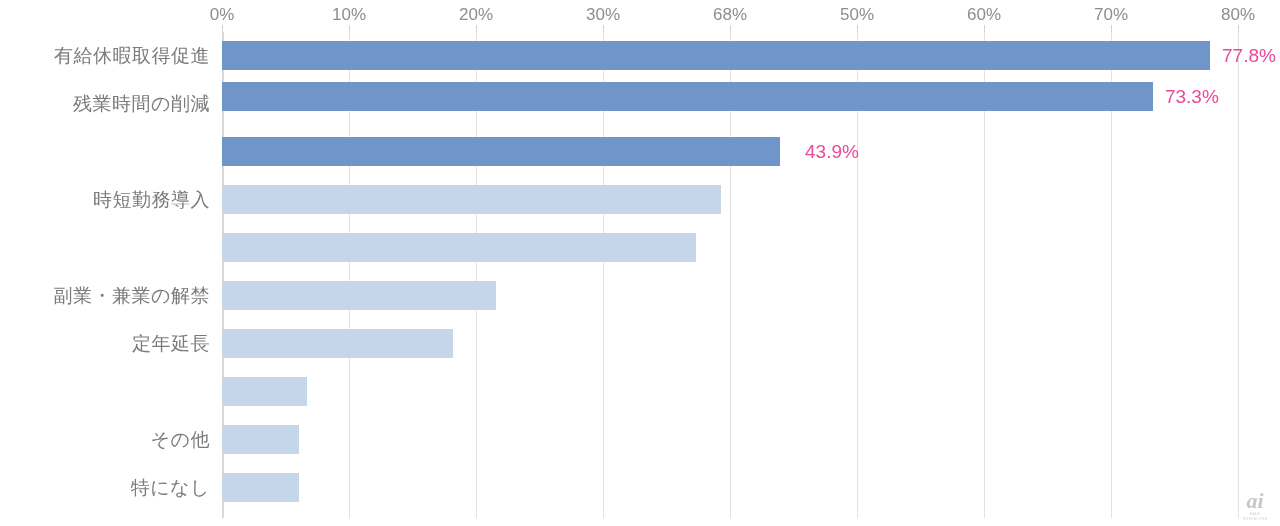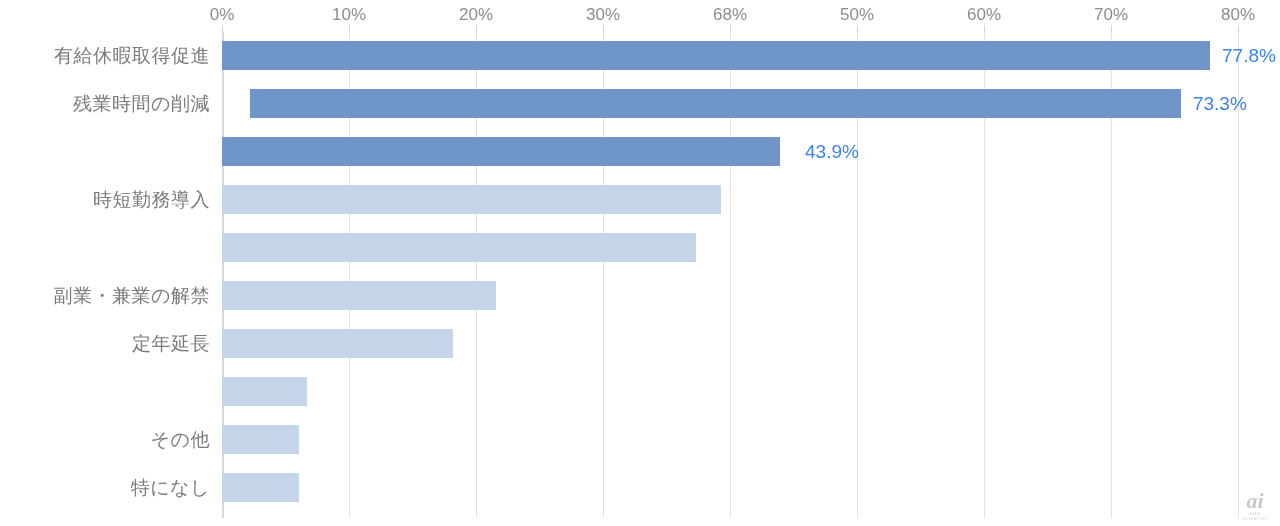--- a/index.html
+++ b/index.html
@@ -88,21 +88,21 @@
   }
   .bar.dark  { background: #6f95c9; }
   .bar.light { background: #c6d6ea; }
 
   .bar-value {
     position: absolute;
     top: 9px;
     height: 29px;
     line-height: 29px;
     font-size: 19px;
-    color: #3b82f6;
+    color: #ec4899;
     white-space: nowrap;
     padding-left: 12px;
   }
 
   
   .cat-labels {
     position: absolute;
     left: 0;
     top: 32px;
     width: 210px;
@@ -192,21 +192,21 @@
       <div class="gridline" style="left: 381px;"></div>
       <div class="gridline" style="left: 508px;"></div>
       <div class="gridline" style="left: 635px;"></div>
       <div class="gridline" style="left: 762px;"></div>
       <div class="gridline" style="left: 889px;"></div>
       <div class="gridline" style="left: 1016px;"></div>
       <div class="bar-row" style="top: 0px;">
         <div class="bar dark" style="width: 988.06px;"></div>
         <div class="bar-value" style="left: 988.06px;">77.8%</div>
       </div>
-      <div class="bar-row" style="top: 48px; margin-left: 28px;">
+      <div class="bar-row" style="top: 41px;">
         <div class="bar dark" style="width: 930.91px;"></div>
         <div class="bar-value" style="left: 930.91px;">73.3%</div>
       </div>
       <div class="bar-row" style="top: 96px;">
         <div class="bar dark" style="width: 557.53px;"></div>
         <div class="bar-value" style="left: 571px;">43.9%</div>
       </div>
       <div class="bar-row" style="top: 144px;">
         <div class="bar light" style="width: 499.11px;"></div>
       </div>

